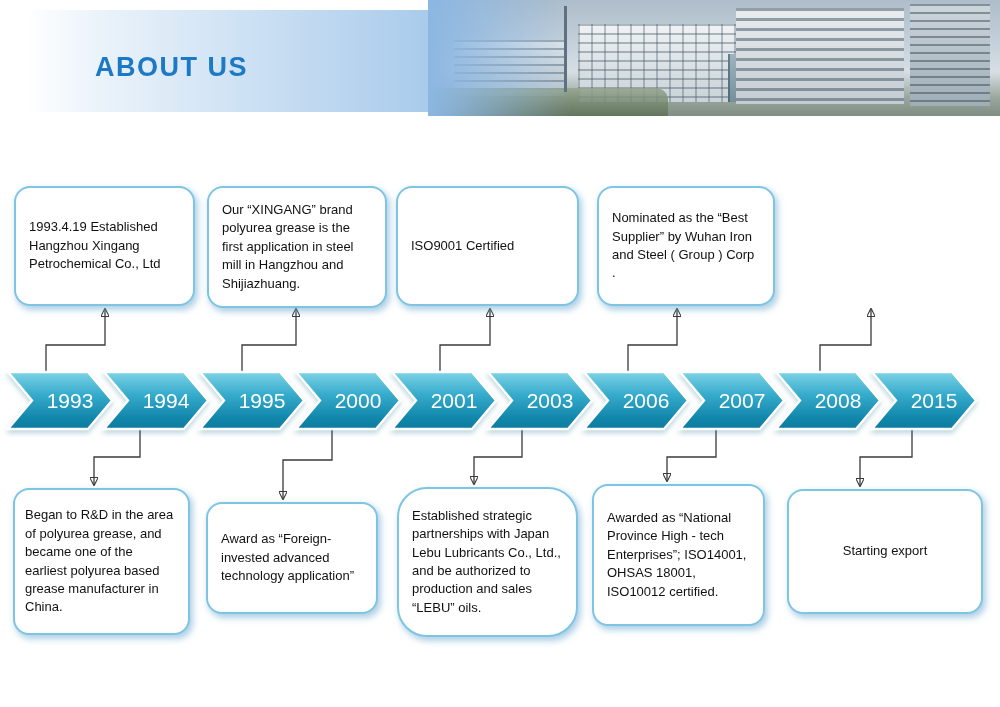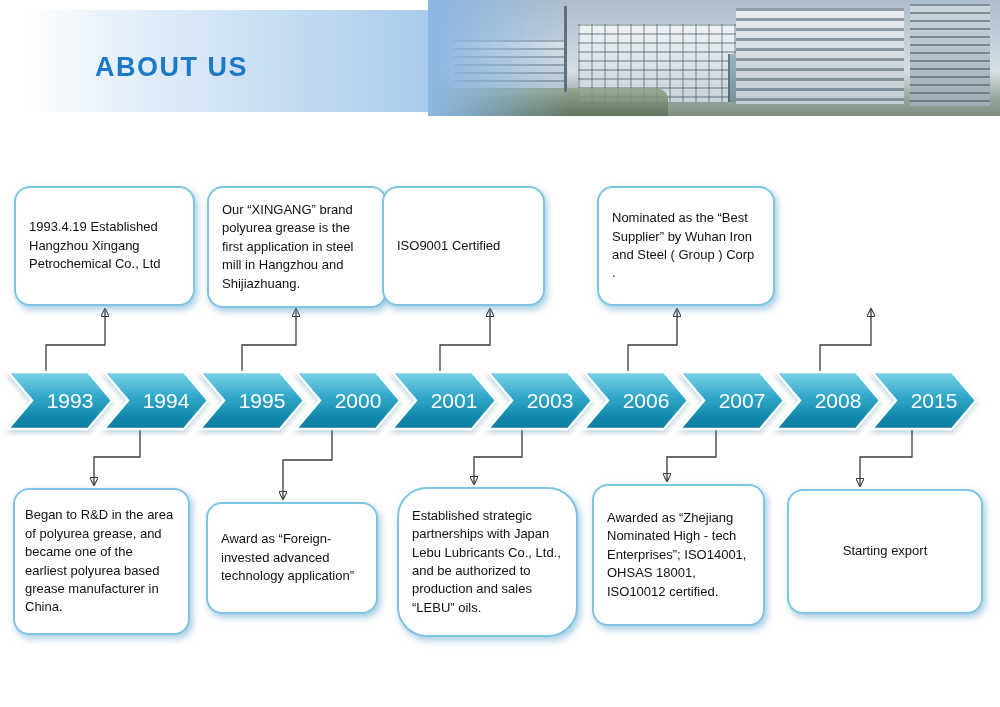--- a/index.html
+++ b/index.html
@@ -56,21 +56,21 @@
     border:2.5px solid #7ec5e4; border-radius:16px;
     box-shadow:2.5px 3.5px 6px rgba(110,170,210,.55);
     display:flex; align-items:center; padding:9px 13px;
   }
   .callout p { font-size:13px; line-height:1.42; color:#111; }
   .callout.center { justify-content:center; }
   .callout.center p { text-align:center; }
 
   .t1 { left:14px;  top:186px; width:181px; height:120px; }
   .t2 { left:207px; top:186px; width:180px; height:122px; }
-  .t3 { left:382px; top:186px; width:163px; height:120px; }
+  .t3 { left:396px; top:186px; width:183px; height:120px; }
   .t4 { left:597px; top:186px; width:178px; height:120px; }
   .t5 { left:790px; top:186px; width:177px; height:120px; }
 
   .b1 { left:13px;  top:488px; width:177px; height:147px;padding-left:10px; }
   .b2 { left:206px; top:502px; width:172px; height:112px; }
   .b3 { left:397px; top:487px; width:181px; height:150px;border-radius:30px; }
   .b4 { left:592px; top:484px; width:173px; height:142px; }
   .b5 { left:787px; top:489px; width:196px; height:125px; }
 </style>
 </head>
@@ -176,19 +176,19 @@
   <div class="callout b1">
     <p>Began to R&amp;D in the area of polyurea grease, and became one of the earliest polyurea based grease manufacturer in China.</p>
   </div>
   <div class="callout b2">
     <p>Award as “Foreign-invested advanced technology application”</p>
   </div>
   <div class="callout b3">
     <p>Established strategic partnerships with Japan Lebu Lubricants Co., Ltd., and be authorized to production and sales “LEBU” oils.</p>
   </div>
   <div class="callout b4">
-    <p>Awarded as “Zhejiang Nominated High - tech Enterprises”; ISO14001, OHSAS 18001, ISO10012 certified.</p>
+    <p>Awarded as “National Province High - tech Enterprises”; ISO14001, OHSAS 18001, ISO10012 certified.</p>
   </div>
   <div class="callout b5 center">
     <p>Starting export</p>
   </div>
 
 </div>
 
 </body></html>

